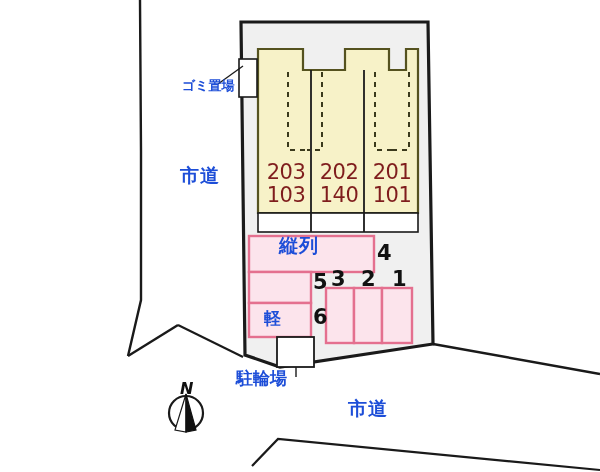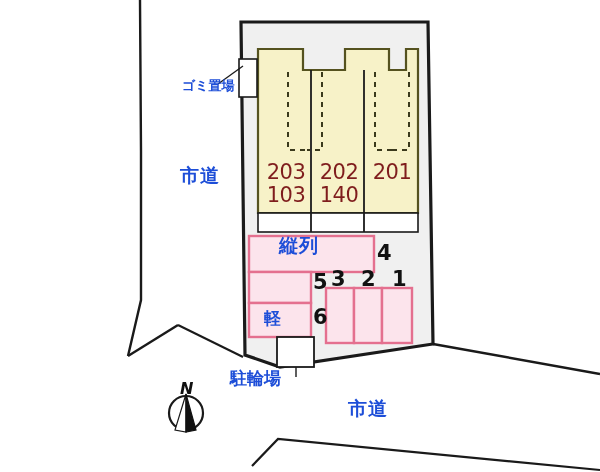--- a/index.html
+++ b/index.html
@@ -147,29 +147,30 @@
   <div class="unit-num" style="left:258px; top:161px;">
     <div>203</div>
     <div>103</div>
   </div>
   <div class="unit-num" style="left:311px; top:161px;">
     <div>202</div>
     <div>140</div>
   </div>
   <div class="unit-num" style="left:364px; top:161px;">
     <div>201</div>
+    <div>101</div>
   </div>
 
   <div class="lbl jp-small" style="left:182px; top:79px;">ゴミ置場</div>
 
   <div class="lbl jp-big" style="left:180px; top:166px;">市道</div>
 
   <div class="lbl jp-big" style="left:348px; top:399px;">市道</div>
 
-  <div class="lbl jp-mid" style="left:230px; top:370px;">駐輪場</div>
+  <div class="lbl jp-mid" style="left:236px; top:370px;">駐輪場</div>
 
 
   <div class="lbl jp-big" style="left:279px; top:236px;">縦列</div>
 
   <div class="lbl jp-mid" style="left:264px; top:310px;">軽</div>
 
   <div class="park-num" style="left:377px; top:243px;">4</div>
   <div class="park-num" style="left:313px; top:272px;">5</div>
   <div class="park-num" style="left:313px; top:307px;">6</div>
   <div class="park-num" style="left:331px; top:269px;">3</div>

